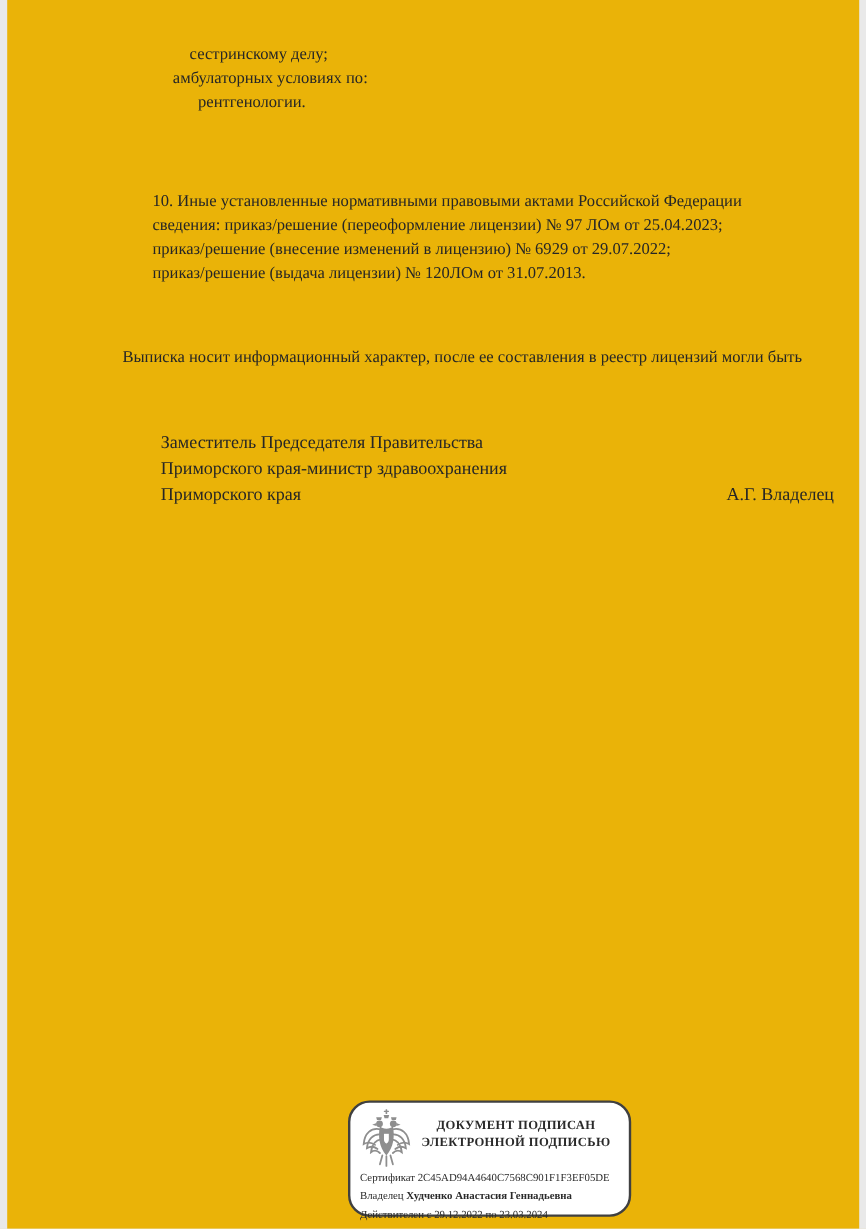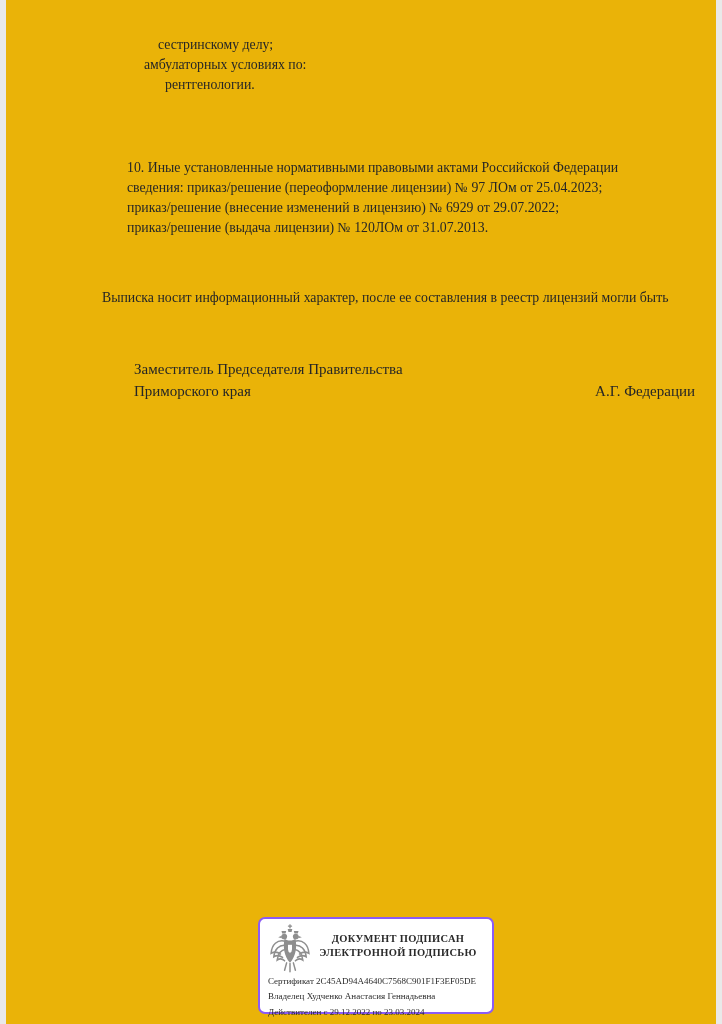--- a/index.html
+++ b/index.html
@@ -43,24 +43,24 @@
   
   .signature { top: 358px; left: 84px; width: 561px; margin-left: 44px; }
   .signature .line { font-size: 15px; line-height: 22px; }
   .sig-row {
     display: flex;
     justify-content: space-between;
     align-items: baseline;
   }
   
   .stamp {
-    left: 252px; top: 917px;
+    left: 284px; top: 917px;
     width: 236px; height: 97px;
-    border: 2px solid #8b5cf6;
-    border-radius: 7px;
+    border: 2px solid #404040;
+    border-radius: 18px;
     box-sizing: border-box;
     background: #ffffff;
   }
   .stamp-top {
     display: flex;
     align-items: flex-start;
     padding: 4px 8px 0 8px;
     height: 50px;
   }
   .emblem { flex: 0 0 auto; }
@@ -75,21 +75,21 @@
     color: #2a2a2a;
     padding-top: 9px;
   }
   .stamp-info {
     padding: 1px 8px 0 8px;
     font-size: 9px;
     line-height: 14.3px;
     color: #2a2a2a;
     white-space: nowrap;
   }
-  .stamp-info b { font-weight: normal; }
+  .stamp-info b { font-weight: bold; }
 </style>
 </head>
 <body>
 
 <div class="page">
 
   <div class="abs intro">
     <div class="line l0">сестринскому делу;</div>
     <div class="line l2">амбулаторных условиях по:</div>
     <div class="line l3">рентгенологии.</div>
@@ -102,23 +102,24 @@
     <div class="line cont">приказ/решение (внесение изменений в лицензию) № 6929 от 29.07.2022;</div>
     <div class="line cont">приказ/решение (выдача лицензии) № 120ЛОм от 31.07.2013.</div>
   </div>
 
   <div class="abs note">
     <div class="line">Выписка носит информационный характер, после ее составления в реестр лицензий могли быть</div>
   </div>
 
   <div class="abs signature">
     <div class="line">Заместитель Председателя Правительства</div>
+    <div class="line">Приморского края-министр здравоохранения</div>
     <div class="line sig-row">
       <span>Приморского края</span>
-      <span>А.Г. Федерации</span>
+      <span>А.Г. Владелец</span>
     </div>
   </div>
 
   <div class="abs stamp">
     <div class="stamp-top">
       <span class="emblem">
         <svg width="44" height="50" viewBox="0 0 64 74" xmlns="http://www.w3.org/2000/svg" aria-hidden="true">
           <g stroke="#8e8e8e" stroke-width="2.2" fill="none" stroke-linecap="round">
             <path d="M25 27 C13 24 5 32 4 45 C9 42 14 43 18 46"></path>
             <path d="M25 33 C16 32 9 39 8 50 C13 47 17 48 21 51"></path>

